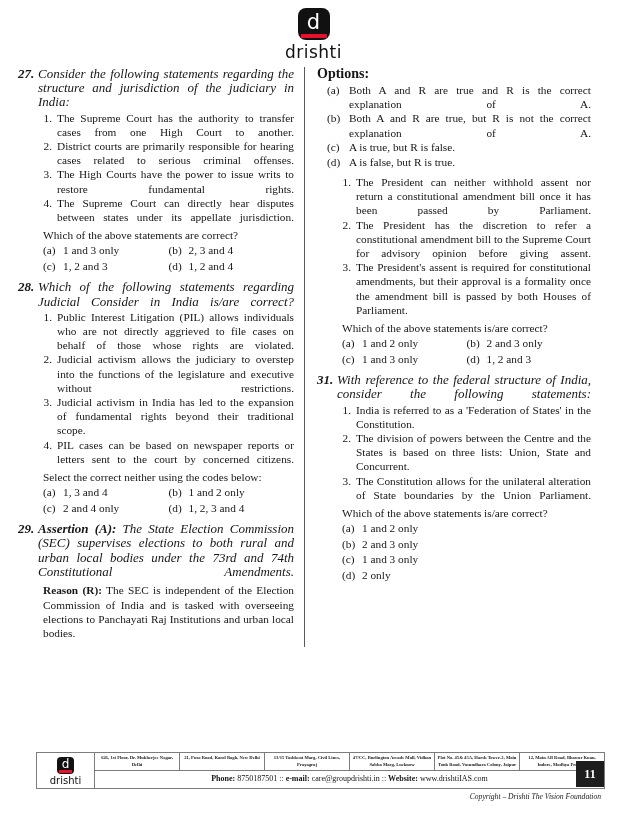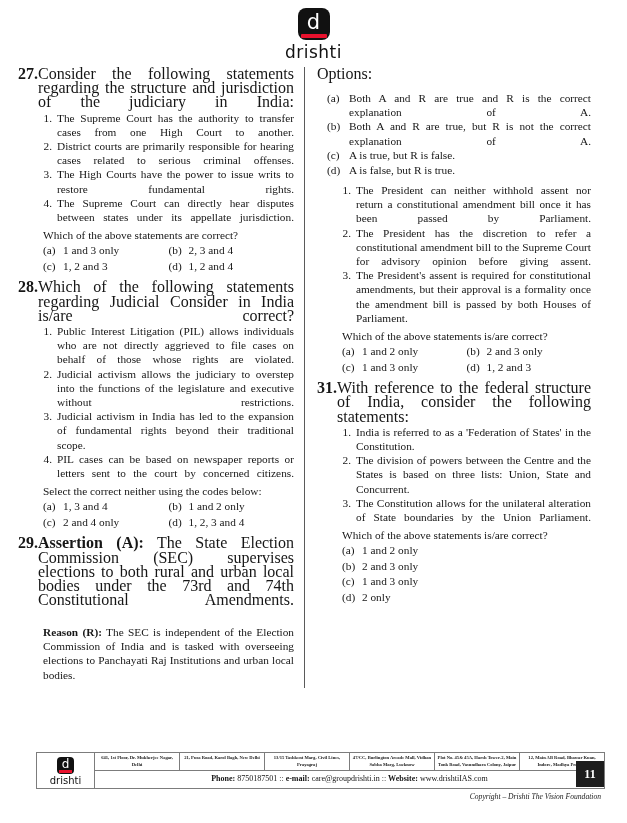--- a/index.html
+++ b/index.html
@@ -90,23 +90,24 @@
     margin: 0 0 0 0;
     align-self: stretch;
   }
 
   
   .q {
     margin-bottom: 6px;
   }
   .q-head {
     display: flex;
-    font-size: 16px;
+    font-size: 13px;
     line-height: 14.2px;
     text-align: justify;
+    font-style: italic;
   }
   .q-num {
     font-weight: bold;
     width: 20px;
     flex: 0 0 20px;
     text-align: right;
     padding-right: 5px;
     box-sizing: border-box;
   }
   .q-text {
@@ -176,30 +177,30 @@
     width: 100%;
   }
 
   
   .ar-para {
     font-size: 11.3px;
     line-height: 14.4px;
     text-align: justify;
     text-justify: inter-word;
     margin-left: 25px;
-    margin-top: 17px;
+    margin-top: 4px;
   }
   .lbl-bold {
     font-weight: bold;
   }
   .opts-title {
-    font-size: 16px;
-    font-weight: normal;
+    font-size: 14px;
+    font-weight: bold;
     line-height: 14.5px;
-    margin-bottom: 9px;
+    margin-bottom: 1px;
   }
   .opt-wrap {
     display: flex;
     font-size: 11.3px;
     line-height: 14.4px;
     margin-left: 10px;
   }
   .opt-wrap .opt-key {
     flex: 0 0 22px;
     width: 22px;

